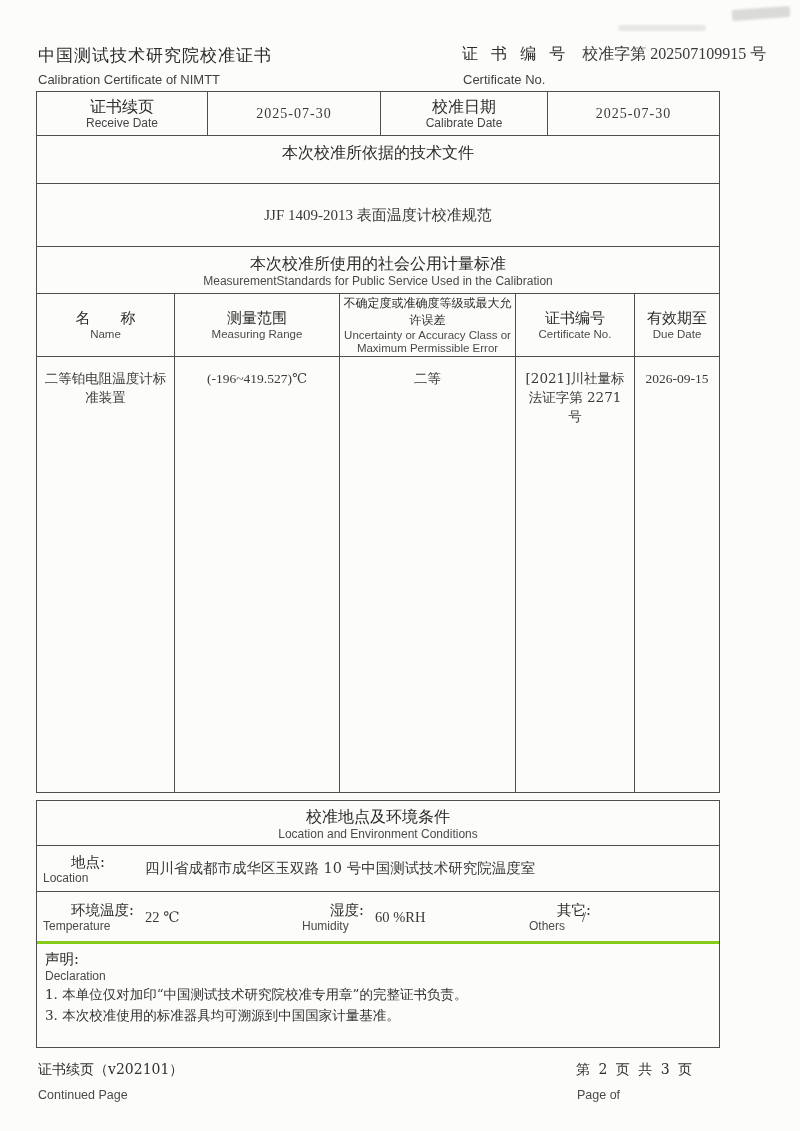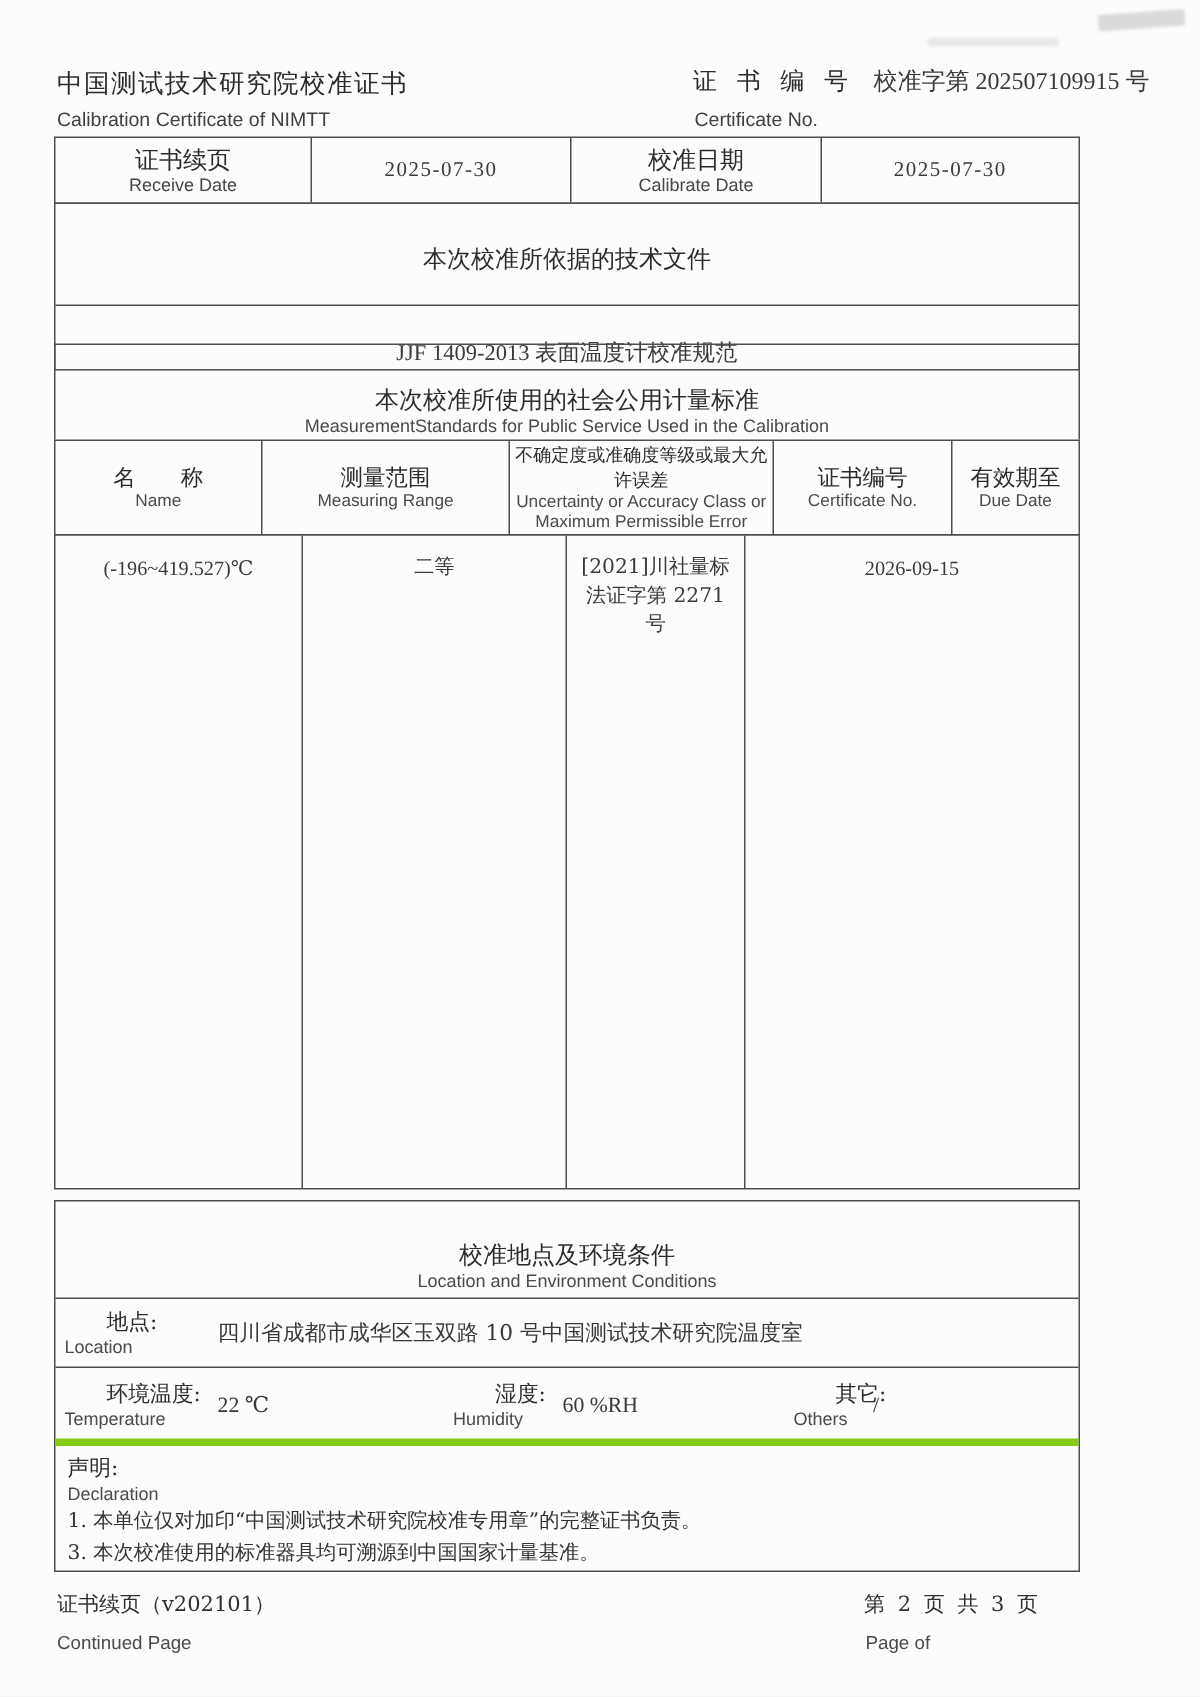--- a/index.html
+++ b/index.html
@@ -40,45 +40,45 @@
   #dates{top:0;height:45px;display:flex;}
   #dates .cell{box-sizing:border-box;border-right:1px solid #4e4e4e;display:flex;flex-direction:column;align-items:center;justify-content:center;}
   #dates .cell:last-child{border-right:none;}
   #dates .c1{flex:0 0 171px;} #dates .c2{flex:0 0 173px;} #dates .c3{flex:0 0 167px;} #dates .c4{flex:1;}
   .lblpair-zh{font-size:16px;line-height:19px;color:#2b2b2b;}
   .lblpair-en{font-size:12px;line-height:14px;color:#454545;}
   .dateval{font-size:14px;letter-spacing:1px;}
 
   
   #ref{top:44px;height:112px;}
-  .sect-title{border-bottom:1px solid #4e4e4e;text-align:center;padding-top:6px;margin-top:20px;}
+  .sect-title{border-bottom:1px solid #4e4e4e;text-align:center;padding-top:6px;}
   .sect-title .t-zh{font-size:16px;line-height:21px;color:#2b2b2b;}
   .sect-title .t-en{font-size:12px;line-height:15px;}
   #ref .sect-title{height:48px;box-sizing:border-box;}
   #ref .content{height:62px;display:flex;align-items:center;justify-content:center;font-size:15px;}
 
   
-  #std-title{top:138px;height:64px;border-bottom:none;}
+  #std-title{top:155px;height:64px;border-bottom:none;}
   #std-title .sect-title{border-bottom:none;height:100%;box-sizing:border-box;}
   #std-header{top:202px;height:64px;display:flex;}
   #std-header .hc{box-sizing:border-box;border-right:1px solid #4e4e4e;display:flex;flex-direction:column;align-items:center;justify-content:center;text-align:center;padding:1px 2px;}
   #std-header .hc:last-child{border-right:none;}
   .w1{flex:0 0 138px;} .w2{flex:0 0 165px;} .w3{flex:0 0 176px;} .w4{flex:0 0 119px;} .w5{flex:1;}
   #std-header .h-zh{font-size:15px;line-height:19px;color:#2b2b2b;}
   #std-header .h-zh.small{font-size:12px;line-height:17px;}
   #std-header .h-en{font-size:11.5px;line-height:13.5px;}
   #std-body{top:265px;height:437px;display:flex;}
   #std-body .bc{box-sizing:border-box;border-right:1px solid #4e4e4e;text-align:center;padding:12px 4px 0 4px;font-size:13.5px;line-height:19px;color:#3a3a3a;}
   #std-body .bc:last-child{border-right:none;}
 
   
   #bottom{top:709px;height:248px;}
   #bottom .loc-head{height:45px;box-sizing:border-box;border-bottom:1px solid #4e4e4e;text-align:center;padding-top:5px;}
   .row-loc{position:relative;height:46px;box-sizing:border-box;border-bottom:1px solid #4e4e4e;}
-  .row-env{position:relative;height:52px;box-sizing:border-box;border-bottom:5px solid #84cc16;}
+  .row-env{position:relative;height:52px;box-sizing:border-box;border-bottom:3px solid #84cc16;}
   .pair{position:absolute;top:7px;}
   .pair .p-zh{font-size:14.5px;line-height:18px;color:#2b2b2b;margin-left:28px;}
   .pair .p-en{font-size:12px;line-height:15px;}
   .val-inline{position:absolute;font-size:14.5px;color:#383838;}
   .row-decl{position:relative;height:104px;padding:6px 8px 0 8px;box-sizing:border-box;}
   .row-decl .d-zh{font-size:14.5px;line-height:18px;color:#2b2b2b;}
   .row-decl .d-en{font-size:12px;line-height:16px;}
   .row-decl .d-item{font-size:13.5px;line-height:20.5px;color:#333;}
 
   
@@ -153,20 +153,21 @@
         <div class="h-zh zh">证书编号</div>
         <div class="h-en en">Certificate No.</div>
       </div>
       <div class="hc w5">
         <div class="h-zh zh">有效期至</div>
         <div class="h-en en">Due Date</div>
       </div>
     </div>
 
     <div class="sect" id="std-body">
+      <div class="bc w1 zh">二等铂电阻温度计标准装置</div>
       <div class="bc w2 serifnum">(-196~419.527)℃</div>
       <div class="bc w3 zh">二等</div>
       <div class="bc w4 zh">[2021]川社量标法证字第 2271 号</div>
       <div class="bc w5 serifnum">2026-09-15</div>
     </div>
 
     <div class="sect" id="bottom">
       <div class="loc-head sect-title" style="border-bottom:1px solid #4e4e4e;">
         <div class="t-zh zh">校准地点及环境条件</div>
         <div class="t-en en">Location and Environment Conditions</div>

